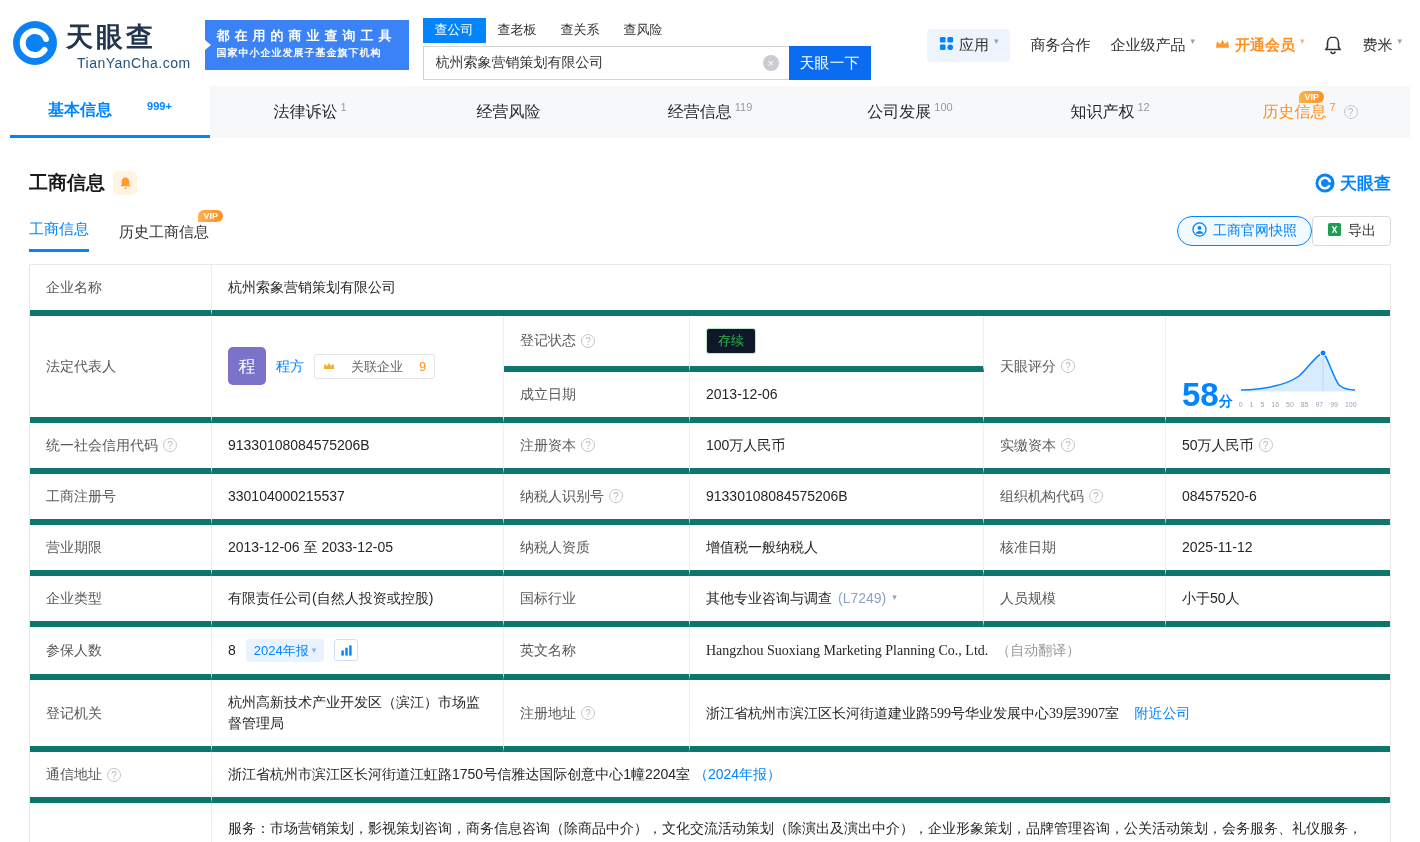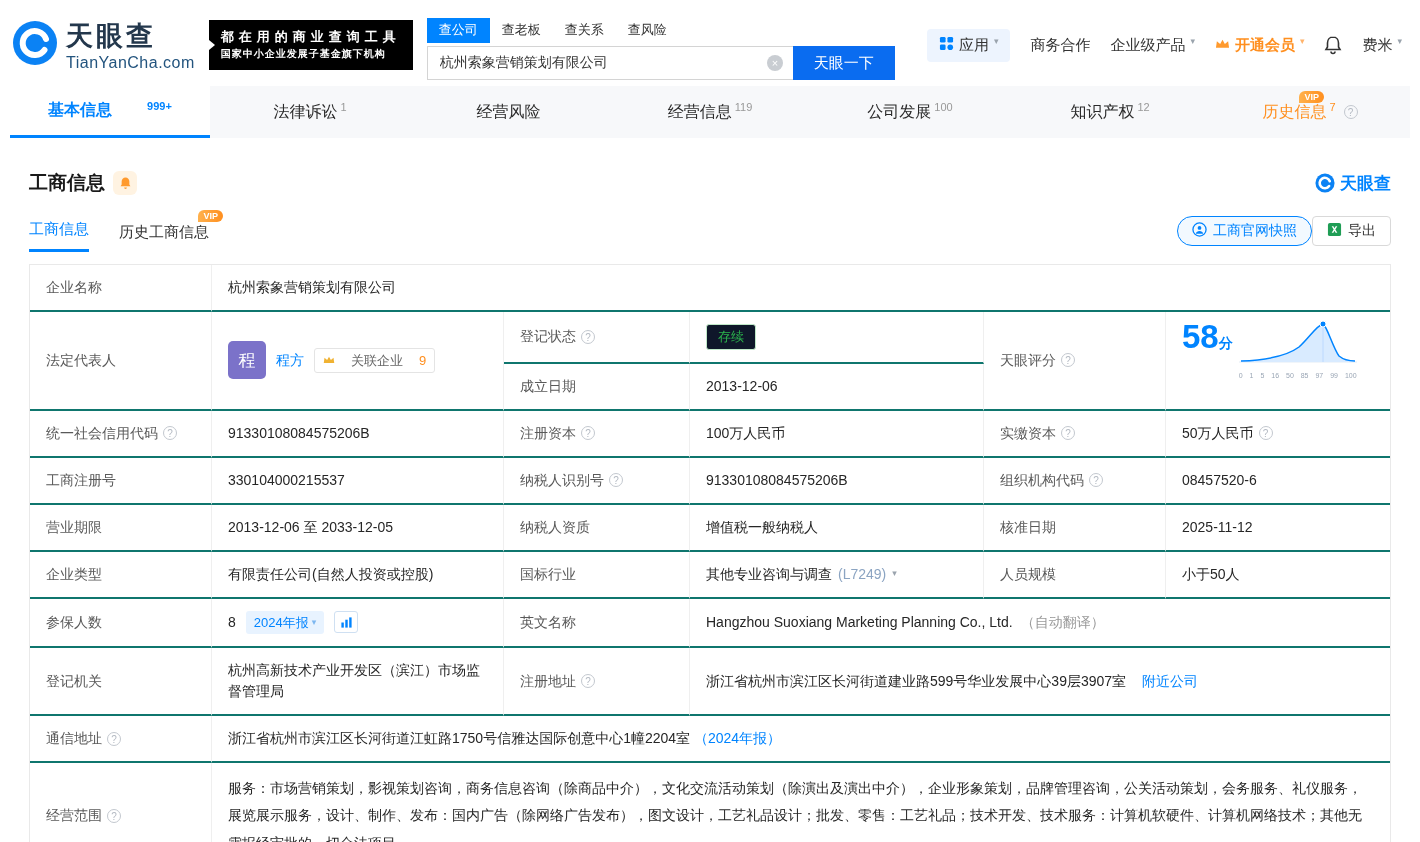--- a/index.html
+++ b/index.html
@@ -4,33 +4,33 @@
 <style>
   * { margin:0; padding:0; box-sizing:border-box; }
   html,body { width:1420px; height:842px; overflow:hidden; background:#fff;
     font-family:"Liberation Sans","DejaVu Sans",sans-serif; color:#222; }
   a { text-decoration:none; }
 
   
   .topbar { display:flex; align-items:center; padding:12px 18px 8px 12px; height:86px; }
   .logo { display:flex; align-items:center; gap:8px; cursor:pointer; }
   .logo-text .cn { font-size:27px; font-weight:bold; color:#23374c; letter-spacing:3px; }
-  .logo-text .en { font-size:16px; color:#23547e; letter-spacing:.5px; }
-  .slogan { position:relative; margin-left:14px; background:#000000; color:#fff; padding:8px 12px; line-height:1.45; }
+  .logo-text .en { font-size:14px; color:#23547e; letter-spacing:.5px;margin-left:11px; }
+  .slogan { position:relative; margin-left:14px; background:#3b82f6; color:#fff; padding:8px 12px; line-height:1.45;font-family:Liberation Mono, monospace; }
   .slogan::before { content:""; position:absolute; left:0; top:50%; margin-top:-5px; border-left:6px solid #fff; border-top:5px solid transparent; border-bottom:5px solid transparent; }
   .slogan .s1 { font-size:13px; font-weight:bold; letter-spacing:5px; }
   .slogan .s2 { font-size:10px; font-weight:bold; letter-spacing:1px; }
   .search-block { margin-left:14px;margin-top:8px; }
   .search-tabs { display:flex; font-size:13px; }
   .search-tab { padding:3px 12px 4px; cursor:pointer; color:#333; }
   .search-tab.active { background:#0084ff; color:#fff; }
   .search-bar { display:flex; margin-top:3px; position:relative; }
   .search-input { width:366px; height:34px; border:1px solid #d4d4d4; border-right:none; padding:0 32px 0 12px; font-size:14px; color:#333; outline:none; font-family:inherit; }
   .clear-btn { position:absolute; left:340px; top:9px; width:16px; height:16px; border-radius:50%; background:#c9cdd2; color:#fff; font-size:11px; line-height:16px; text-align:center; cursor:pointer; }
-  .search-btn { width:102px; height:34px; background:#0a6cf0; color:#fff; border:none; font-size:15px; cursor:pointer; font-family:inherit; }
+  .search-btn { width:82px; height:34px; background:#0a6cf0; color:#fff; border:none; font-size:15px; cursor:pointer; font-family:inherit; }
   .header-right { margin-left:auto; display:flex; align-items:center; gap:20px; font-size:15px; color:#333; white-space:nowrap; }
   .hr-item { display:flex; gap:5px; cursor:pointer; }
   .apps-chip { background:#edf4fe; padding:7px 12px; border-radius:4px; }
   .caret { font-size:9px; color:#9aa3ad; }
   .vip-link { color:#ff8f1f; font-weight:bold; }
   .vip-link .caret { color:#ffb36b; }
 
   
   .navbar { margin:0 10px; height:52px; display:flex; background:#f7f8fa; }
   .nav-tab { flex:1; display:flex; align-items:center; justify-content:center; gap:3px; font-size:16px; color:#2a2a2a; cursor:pointer; position:relative; }
@@ -53,32 +53,32 @@
   .subtab { font-size:15px; color:#333; padding-bottom:10px; cursor:pointer; position:relative; }
   .subtab.active { color:#0084ff; border-bottom:3px solid #0084ff; }
   .subtab + .subtab { margin-left:30px; }
   .subtab .mini-vip2 { position:absolute; top:-13px; right:-14px; background:linear-gradient(90deg,#ffb14d,#ff8f1f); color:#fff; font-size:9px; font-weight:bold; padding:1px 5px; border-radius:6px 6px 6px 0; }
   .subtab-btns { margin-left:auto; display:flex; padding-bottom:6px; }
   .btn-snapshot { display:flex; align-items:center; gap:6px; border:1px solid #0084ff; color:#0084ff; background:#f2f9ff; font-size:14px; padding:5px 14px; border-radius:16px; cursor:pointer; }
   .btn-export { display:flex; align-items:center; gap:6px; border:1px solid #d9d9d9; color:#333; background:#fff; font-size:14px; padding:5px 14px; border-radius:4px; cursor:pointer; }
 
   
   .grid { margin-top:12px; display:grid; grid-template-columns:182px 292px 186px 294px 182px 1fr; border:1px solid #e9e9e9; font-size:14px; }
-  .cell { border-right:1px solid #efefef; border-bottom:2px solid #0f766e; padding:12px 16px; display:flex; align-items:center; line-height:1.5; color:#262626; min-height:44px; }
+  .cell { border-right:1px solid #efefef; border-bottom:6px solid #0f766e; padding:12px 16px; display:flex; align-items:center; line-height:1.5; color:#262626; min-height:44px; }
   .cell.label { color:#595959; }
   .noR { border-right:none!important; } .noB { border-bottom:none!important; }
-  .rs2 { grid-row:span 2; } .sp5 { grid-column:span 5; } .sp3 { grid-column:span 3; }
+  .rs2 { grid-row:span 2; } .sp5 { grid-column:span 5; } .sp3 { grid-column:span 3;font-family:Liberation Serif, serif; }
   .blue { color:#0084ff; cursor:pointer; }
   .gray { color:#999; }
   .grayblue { color:#8ba4c2; }
   .badge-green { background:#0f172a; border:1px solid #bfe8c8; color:#2bb24c; font-size:13px; padding:2px 11px; border-radius:3px; }
   .avatar { width:38px; height:38px; border-radius:5px; background:#7b72c9; color:#fff; font-size:17px; display:flex; align-items:center; justify-content:center; margin-right:10px; flex:none; cursor:pointer; }
   .rel-badge { display:inline-flex; align-items:center; gap:16px; border:1px solid #e4e4e4; border-radius:3px; padding:2px 8px; margin-left:10px; font-size:13px; color:#666; cursor:pointer; }
   .rel-badge .num { color:#ff8f1f; }
-  .score-cell { padding:8px 10px 6px 16px; display:flex; align-items:flex-start; gap:6px; }
+  .score-cell { padding:8px 10px 6px 16px; display:flex; align-items:flex-end; gap:6px; }
   .score-num { font-size:33px; font-weight:bold; color:#0084ff; line-height:1; white-space:nowrap; }
   .score-num .unit { font-size:14px; font-weight:bold; }
   .score-chart { display:flex; flex-direction:column; }
   .ticks { display:flex; justify-content:space-between; width:118px; font-size:7px; color:#9aa6b5; margin-top:1px; }
   .annual-badge { display:inline-flex; align-items:center; gap:3px; background:#e8f3ff; color:#0084ff; font-size:13px; padding:2px 8px; border-radius:3px; margin-left:10px; cursor:pointer; }
   .trend-box { display:inline-flex; align-items:center; justify-content:center; width:24px; height:22px; border:1px solid #cfe0f2; border-radius:3px; margin-left:10px; cursor:pointer; }
   .scope-cell { line-height:1.95; }
 </style>
 </head>
 <body>

